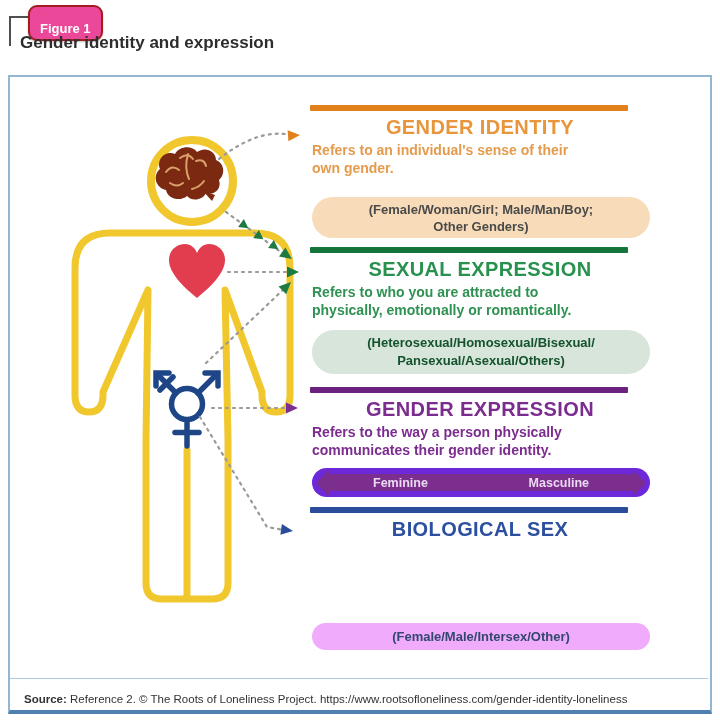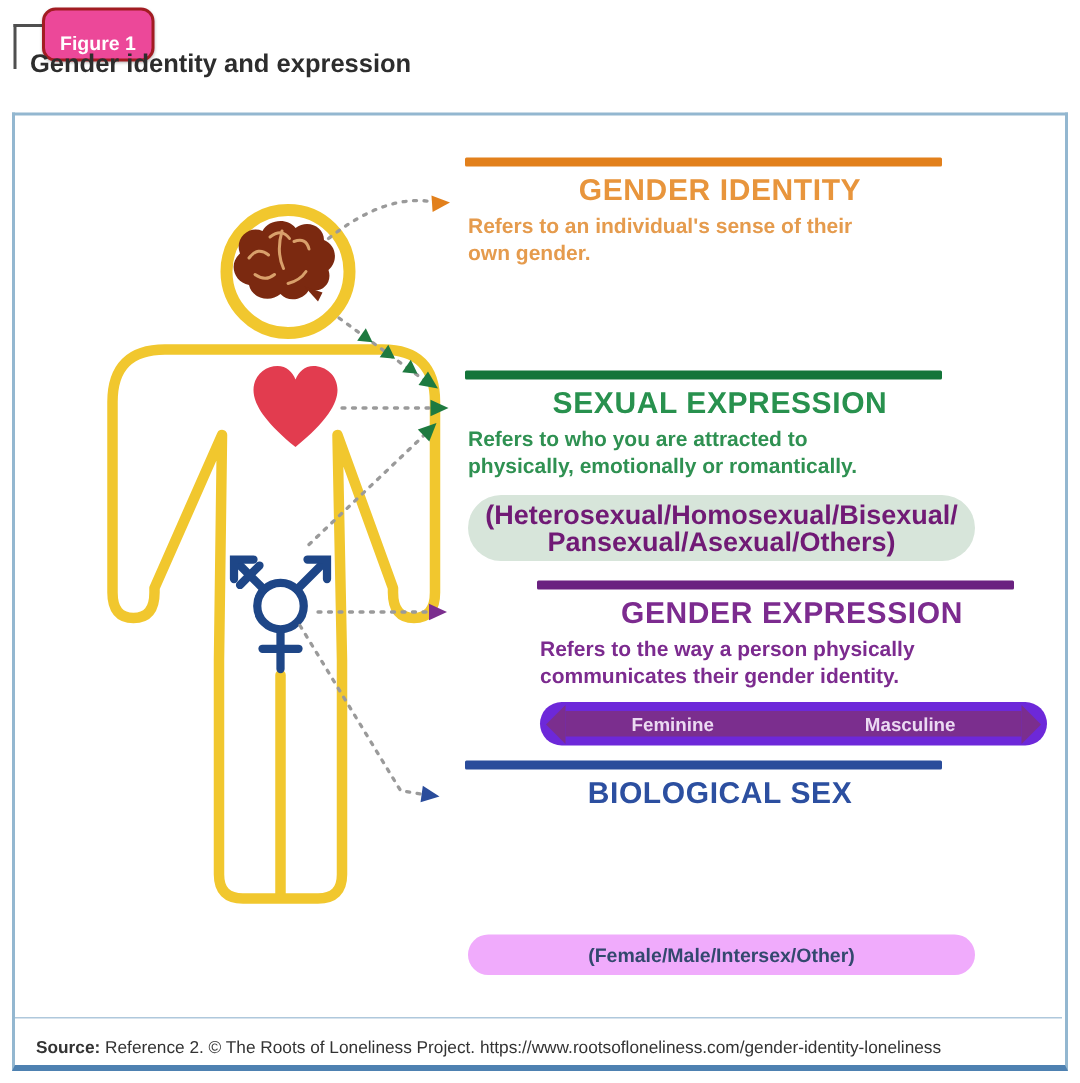--- a/index.html
+++ b/index.html
@@ -16,35 +16,35 @@
 
   
   .box{position:absolute;left:8px;top:75px;width:704px;height:639px;box-sizing:border-box;
        border:2px solid #93b7d0;border-bottom:4px solid #4e81b1;background:#fff;}
 
   .figure-svg{position:absolute;left:0;top:0;width:720px;height:722px;z-index:1;}
 
   
   .col-section{position:absolute;left:310px;width:340px;z-index:2;}
   .s1{top:105px;height:142px;} .s2{top:247px;height:140px;}
-  .s3{top:387px;height:144px;margin-left:48px;} .s4{top:507px;height:148px;}
+  .s3{top:387px;height:144px;} .s4{top:507px;height:148px;}
   .bar{height:6px;width:318px;border-radius:1px;}
   .sec-title{text-align:center;font-size:20px;font-weight:bold;letter-spacing:.4px;margin-top:5px;line-height:1.1;}
   .sec-desc{font-size:14px;font-weight:600;line-height:1.3;margin-top:3px;
             white-space:pre-line;padding-left:2px;}
   .pill{position:absolute;left:2px;right:0;box-sizing:border-box;text-align:center;
         white-space:pre-line;border-radius:22px;font-weight:600;}
 
   .s1 .bar{background:#e2801c;} .s1 .sec-title{color:#e8953c;} .s1 .sec-desc{color:#e59b4d;}
   .s1 .pill{top:92px;height:41px;font-size:13px;line-height:17px;padding-top:4px;
             background:#f8dcba;color:#4a4a4a;}
 
   .s2 .bar{background:#14753a;} .s2 .sec-title{color:#28914e;} .s2 .sec-desc{color:#2f9152;}
-  .s2 .pill{top:83px;height:44px;font-size:18px;line-height:18px;padding-top:4px;
-            background:#d7e5da;color:#701a75;}
+  .s2 .pill{top:83px;height:44px;font-size:13px;line-height:18px;padding-top:4px;
+            background:#d7e5da;color:#14532d;}
 
   .s3 .bar{background:#6a2180;} .s3 .sec-title{color:#7c2b8f;} .s3 .sec-desc{color:#7c2b8f;}
   .scale-pill{position:absolute;left:2px;right:0;top:81px;height:29px;background:#6d28d9;border-radius:15px;text-align:right;}
   .scale-arrow{position:absolute;left:17px;right:17px;top:6px;bottom:6px;background:#7b2e8e;
                display:flex;justify-content:space-between;align-items:center;
                padding:0 44px;color:#ebdaf2;font-size:12.5px;font-weight:600;}
   .scale-arrow::before{content:"";position:absolute;left:-13px;top:50%;margin-top:-13px;width:0;height:0;
                border-right:13px solid #7b2e8e;border-top:13px solid transparent;border-bottom:13px solid transparent;}
   .scale-arrow::after{content:"";position:absolute;right:-13px;top:50%;margin-top:-13px;width:0;height:0;
                border-left:13px solid #7b2e8e;border-top:13px solid transparent;border-bottom:13px solid transparent;}
@@ -129,20 +129,22 @@
       <polygon points="0,0 -12,-5.5 -12,5.5" fill="#7b2e8e" transform="translate(298,408)"></polygon>
       <polygon points="0,0 -12,-5.5 -12,5.5" fill="#2a4c9b" transform="translate(293,531) rotate(8)"></polygon>
     </g>
   </svg>
 
   <div class="col-section s1">
     <div class="bar"></div>
     <div class="sec-title">GENDER IDENTITY</div>
     <div class="sec-desc">Refers to an individual's sense of their
 own gender.</div>
+    <div class="pill">(Female/Woman/Girl; Male/Man/Boy;
+Other Genders)</div>
   </div>
 
   <div class="col-section s2">
     <div class="bar"></div>
     <div class="sec-title">SEXUAL EXPRESSION</div>
     <div class="sec-desc">Refers to who you are attracted to
 physically, emotionally or romantically.</div>
     <div class="pill">(Heterosexual/Homosexual/Bisexual/
 Pansexual/Asexual/Others)</div>
   </div>

